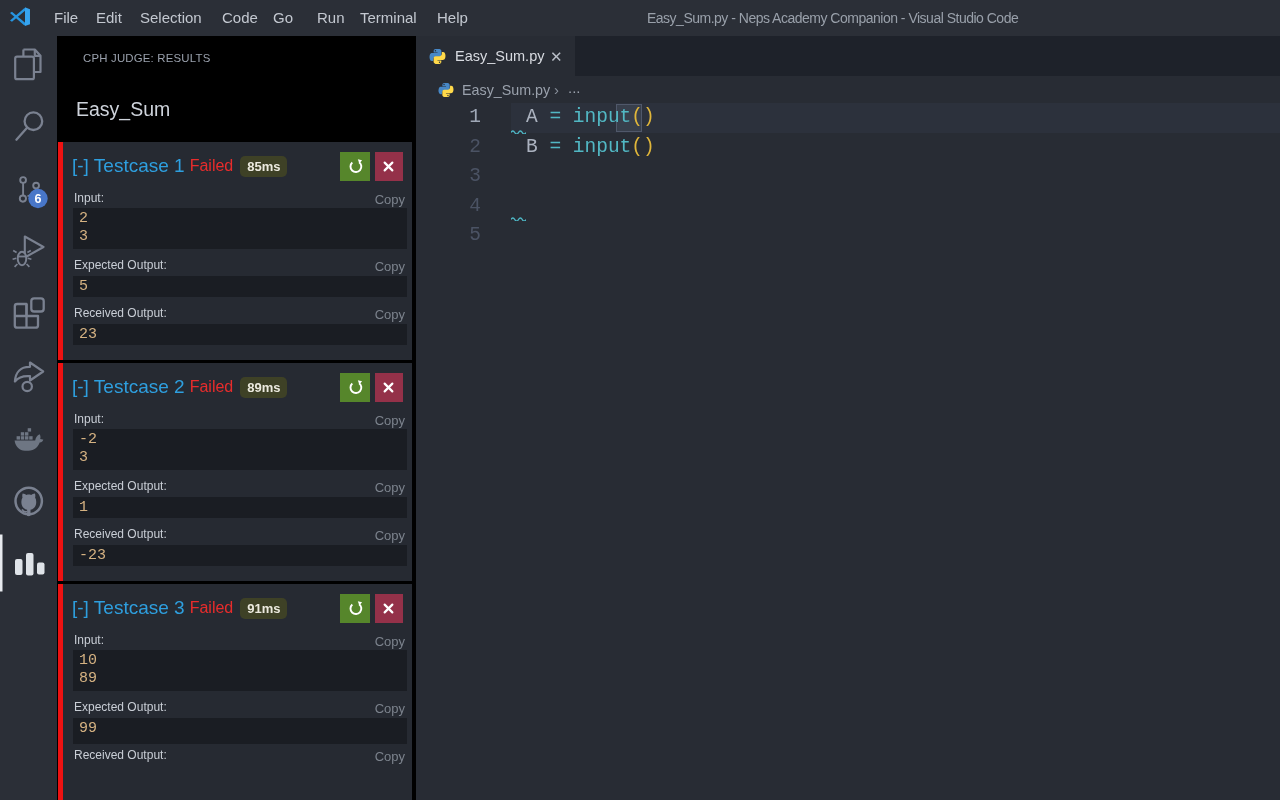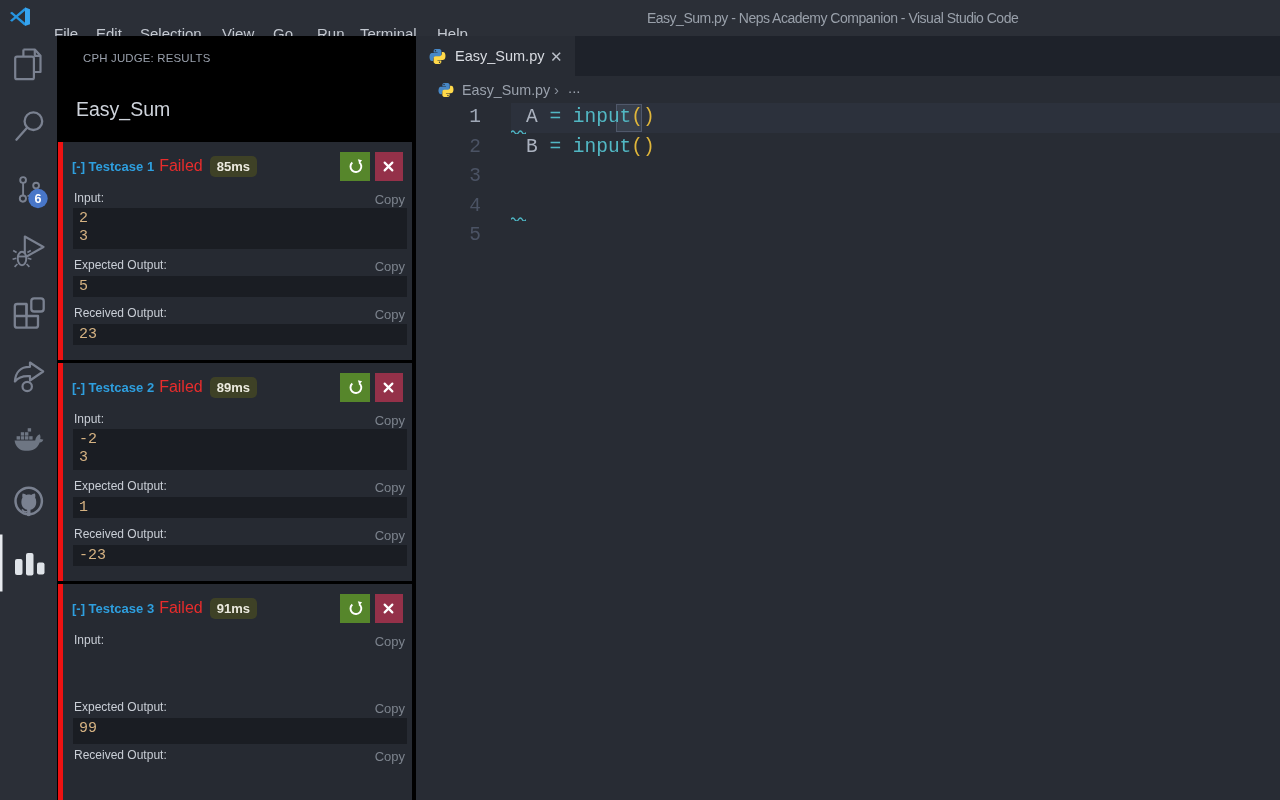--- a/index.html
+++ b/index.html
@@ -2,32 +2,32 @@
 <html><head>
 <meta charset="utf-8">
 <style>
   * { margin:0; padding:0; box-sizing:border-box; }
   html,body { width:1280px; height:800px; overflow:hidden; background:#282c34;
     font-family:"Liberation Sans", sans-serif; }
   .abs { position:absolute; }
   #page { position:relative; width:1280px; height:800px; }
   
   #titlebar { position:absolute; left:0; top:0; width:1280px; height:36px; background:#2b2f37; }
-  .menu { position:absolute; top:0; height:36px; line-height:36px; font-size:15px; color:#c3c8d0;margin-top:16px; }
+  .menu { position:absolute; top:0; height:36px; line-height:36px; font-size:15px; color:#c3c8d0; }
   #wintitle { position:absolute; left:647px; top:0; height:36px; line-height:37px; font-size:14px; letter-spacing:-0.5px; color:#99a0aa; }
   
   #activitybar { position:absolute; left:0; top:36px; width:57px; height:764px; background:#2b2f37; }
   
   #sidebar { position:absolute; left:57px; top:36px; width:359px; height:764px; background:#000000; }
   #paneltitle { position:absolute; left:26px; top:16px; font-size:11.4px; color:#9aa1ad; letter-spacing:0.2px; }
   #probname { position:absolute; left:19px; top:62px; font-size:19.5px; font-weight:normal; color:#ced3db; }
   .tc { position:absolute; left:1px; width:354px; height:218px; background:#262a32; }
   .redbar { position:absolute; left:0; top:0; width:5px; height:100%; background:#ee1212; }
   .tchead { position:absolute; left:14px; top:14px; height:20px; display:flex; align-items:center; }
-  .tcname { font-size:13px; font-weight:bold; color:#2e9fdf; }
+  .tcname { font-size:19px; font-weight:normal; color:#2e9fdf; }
   .failed { font-size:16px; color:#e82c2c; margin-left:5px; }
   .pill { margin-left:7px; background:#3e4126; color:#eceadf; font-size:13px; font-weight:bold;
           border-radius:5px; padding:3px 7px; }
   .btn { position:absolute; top:10px; width:30px; height:29px; display:flex; align-items:center; justify-content:center; }
   .btn.green { left:282px; background:#56862b; }
   .btn.red { left:316.5px; width:28px; background:#943149; }
   .lbl { position:absolute; left:16px; font-size:12px; color:#c9ced6; }
   .copy { position:absolute; right:7px; font-size:13px; color:#7c838d; }
   .box { position:absolute; left:15px; width:334px; background:#1a1d23; color:#d5b282;
          font-family:"Liberation Mono", monospace; font-size:15px; line-height:18px;
@@ -54,21 +54,21 @@
   <div id="titlebar">
     <svg class="abs" style="left:10px;top:6px" width="20.2" height="21.4" viewBox="0 0 100 100">
       <polygon fill="#2795e0" points="0,68.5 9.8,74.8 80.5,15 71.5,7"></polygon>
       <polygon fill="#2795e0" points="0,31.5 9.8,25.2 80.5,85 71.5,93"></polygon>
       <polygon fill="#36a4ef" points="74,3.5 99,13 99,87 74,96.5"></polygon>
       <polygon fill="#2b2f37" points="74,26 47,50 74,74"></polygon>
     </svg>
     <span class="menu" style="left:54px">File</span>
     <span class="menu" style="left:96px">Edit</span>
     <span class="menu" style="left:140px">Selection</span>
-    <span class="menu" style="left:222px">View</span>
+    <span class="menu" style="left:222px">Code</span>
     <span class="menu" style="left:273px">Go</span>
     <span class="menu" style="left:317px">Run</span>
     <span class="menu" style="left:360px">Terminal</span>
     <span class="menu" style="left:437px">Help</span>
     <span id="wintitle">Easy_Sum.py - Neps Academy Companion - Visual Studio Code</span>
   </div>
 
   <div id="activitybar">
     <svg class="abs" style="left:0;top:0" width="57" height="764" viewBox="0 0 57 764">
 
@@ -211,20 +211,22 @@
             <path d="M10.2,1.2 L14.2,2.0 L11.6,5.1 Z" fill="#fff"></path>
           </svg>
         </div>
       <div class="btn red">
           <svg width="11" height="11" viewBox="0 0 12 12">
             <path d="M1.8,1.8 L10.2,10.2 M10.2,1.8 L1.8,10.2" stroke="#fff" stroke-width="2.4" stroke-linecap="round"></path>
           </svg>
         </div>
       <div class="lbl" style="top:49px">Input:</div>
         <div class="copy" style="top:50px">Copy</div>
+      <div class="box" style="top:66px;height:40.5px">10
+89</div>
       <div class="lbl" style="top:116px">Expected Output:</div>
         <div class="copy" style="top:117px">Copy</div>
       <div class="box" style="top:134px;height:26px">99</div>
       <div class="lbl" style="top:163.5px">Received Output:</div>
         <div class="copy" style="top:164.5px">Copy</div>
     </div>
   </div>
 
   <div id="tabstrip">
     <div id="tab">

